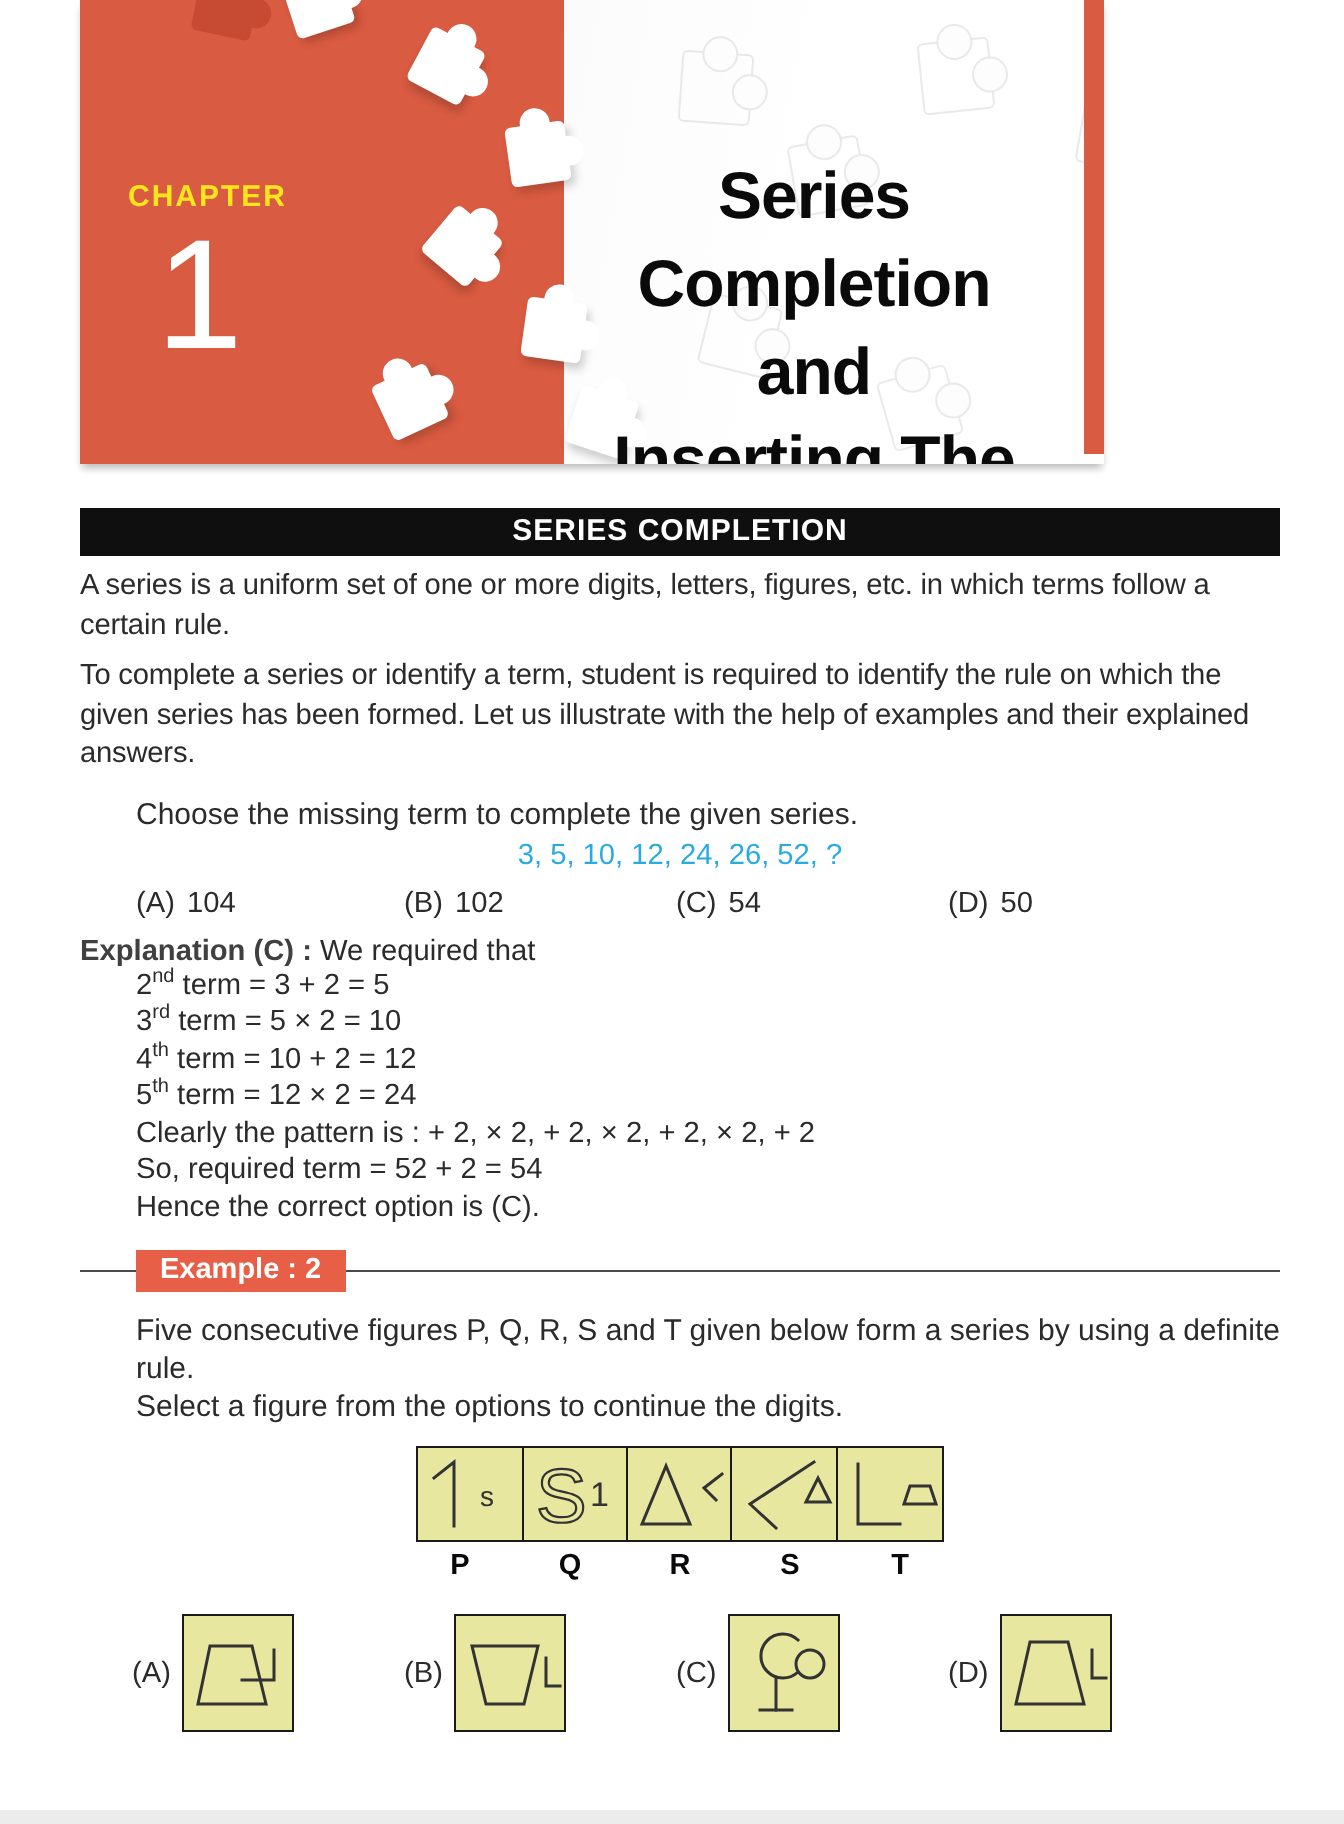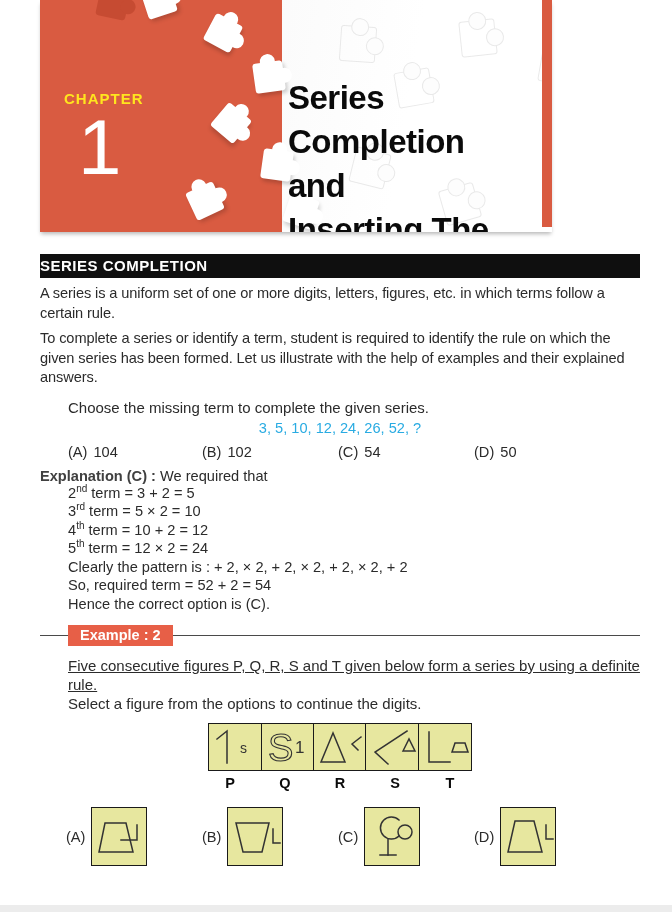--- a/index.html
+++ b/index.html
@@ -54,28 +54,28 @@
   .chapter-word {
     position:absolute; left:24px; top:90px;
     color:#ffe51e; font-size:15px; font-weight:bold; letter-spacing:1px;
   }
   .chapter-num {
     position:absolute; left:38px; top:108px;
     color:#ffffff; font-size:78px; font-weight:400; line-height:1;
   }
   .banner-title {
     position:absolute; left:248px; right:26px; top:76px;
-    text-align:left; color:#0a0a0a;
+    text-align:center; color:#0a0a0a;
     font-size:33px; line-height:44px; font-weight:bold; letter-spacing:-0.5px;
   }
 
   
   .section-bar {
     margin-top:22px; height:24px; line-height:24px; background:#0f0f0f;
-    color:#ffffff; font-weight:bold; font-size:15px;
+    color:#ffffff; text-align:center; font-weight:bold; font-size:15px;
     letter-spacing:.5px;
   }
 
   
   .para { font-size:14.6px; line-height:19.5px; letter-spacing:-0.1px; margin-top:6px; }
 
   
   .example-row { position:relative; height:21px; margin-top:12px; }
   .example-row .rule {
     position:absolute; left:0; right:0; top:10px; border-top:1.6px solid #4a4a4a;
@@ -188,21 +188,21 @@
 
   <div class="exp-note">Clearly the pattern is : + 2, × 2, + 2, × 2, + 2, × 2, + 2</div>
   <div class="exp-note">So, required term = 52 + 2 = 54</div>
   <div class="exp-note">Hence the correct option is (C).</div>
 
   <div class="example-row">
     <div class="rule"></div>
     <div class="example-label">Example : 2</div>
   </div>
 
-  <div class="q-text indent" style="margin-bottom:0;text-decoration:underline;">Five consecutive figures P, Q, R, S and T given below form a series by using a definite rule.</div>
+  <div class="q-text indent" style="margin-bottom:0;">Five consecutive figures P, Q, R, S and T given below form a series by using a definite rule.</div>
   <div class="q-text indent" style="margin-top:0;">Select a figure from the options to continue the digits.</div>
 
   <div class="strip">
     <div class="cell">
       <svg width="52" height="46" viewBox="0 0 52 46">
         <polyline class="stroke" points="8,15 18,7 18,39"></polyline>
         <text class="glyph" x="31" y="29" font-size="14">s</text>
       </svg>
     </div>
     <div class="cell">

